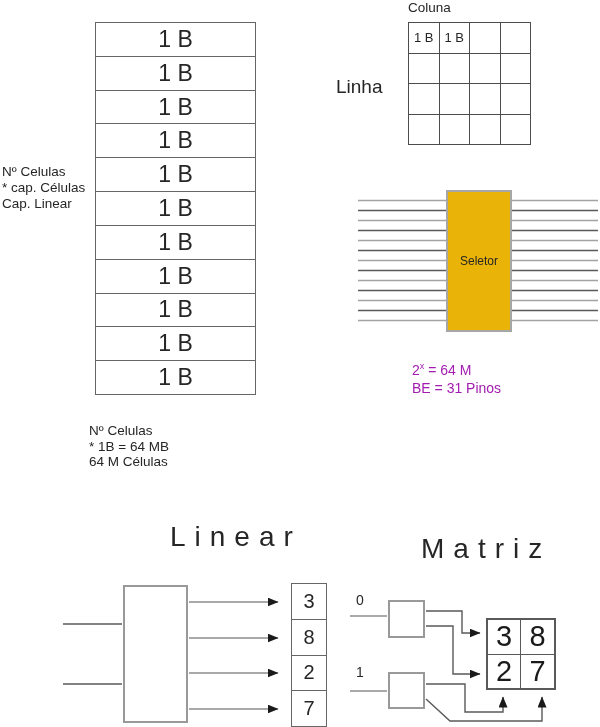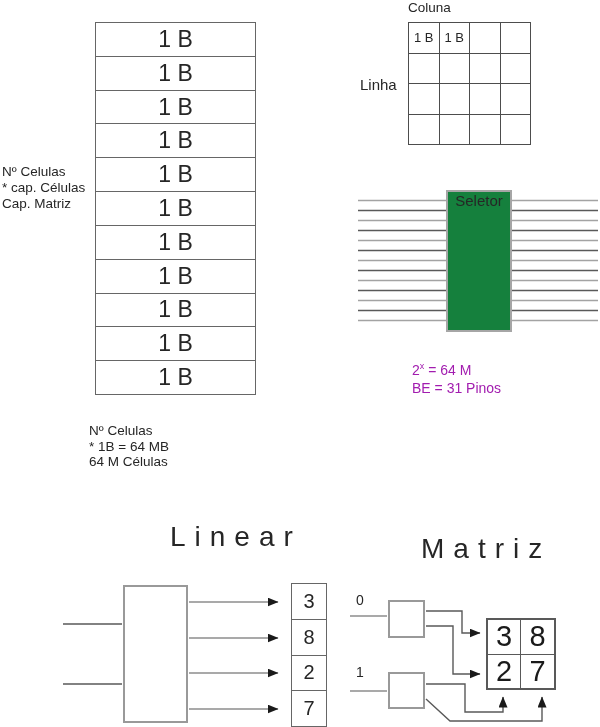--- a/index.html
+++ b/index.html
@@ -11,29 +11,29 @@
   .mem-stack{position:absolute;left:95px;top:22px;width:161px;height:373px;display:flex;flex-direction:column;}
   .mem-cell{flex:1;margin-top:-1px;border:1px solid #666;background:#fff;
             display:flex;align-items:center;justify-content:center;font-size:23px;color:#262626;}
   .mem-cell:first-child{margin-top:0;}
 
   .side-note{position:absolute;left:2px;top:164px;font-size:13.5px;line-height:16px;color:#262626;}
   .bottom-note{position:absolute;left:89px;top:423px;font-size:13.5px;line-height:15.5px;color:#262626;}
 
   
   .coluna{position:absolute;left:408px;top:0;width:128px;text-align:left;font-size:13.5px;}
-  .linha{position:absolute;left:360px;top:76px;font-size:15px;}
+  .linha{position:absolute;left:336px;top:76px;font-size:19px;}
   .grid44{position:absolute;left:408px;top:22px;display:grid;grid-template-columns:repeat(4,30.5px);
           grid-auto-rows:30.5px;border-top:1px solid #4d4d4d;border-left:1px solid #4d4d4d;}
   .g4c{border-right:1px solid #4d4d4d;border-bottom:1px solid #4d4d4d;
        display:flex;align-items:center;justify-content:center;font-size:13px;color:#262626;}
 
   
   .seletor-box{position:absolute;left:446px;top:190px;width:62px;height:138px;border:2px solid #a6a6a6;
-               background:#15803d;display:flex;justify-content:center;font-size:15px;}
+               background:#eab308;display:flex;align-items:center;justify-content:center;font-size:12px;}
 
   
   .formulas{position:absolute;left:412px;top:362px;font-size:14px;line-height:16px;color:#a21caf;}
   .fsup{font-size:9px;position:relative;top:-6px;vertical-align:baseline;}
 
   
   .heading{position:absolute;font-size:28px;letter-spacing:9px;color:#262626;white-space:nowrap;}
   .h-linear{left:170px;top:521px;text-align:right;}
   .h-matriz{left:421px;top:533px;}
 
@@ -123,21 +123,21 @@
       <div class="mem-cell">1 B</div>
       <div class="mem-cell">1 B</div>
       <div class="mem-cell">1 B</div>
       <div class="mem-cell">1 B</div>
       <div class="mem-cell">1 B</div>
       <div class="mem-cell">1 B</div>
     </div>
   <div class="side-note">
       <div class="note-line">Nº Celulas</div>
       <div class="note-line">* cap. Células</div>
-      <div class="note-line">Cap. Matriz</div>
+      <div class="note-line">Cap. Linear</div>
     </div>
   <div class="bottom-note">
       <div class="note-line">Nº Celulas</div>
       <div class="note-line">* 1B = 64 MB</div>
       <div class="note-line">64 M Células</div>
     </div>
 
   <div class="coluna">Coluna</div>
   <div class="linha">Linha</div>
   <div class="grid44">

